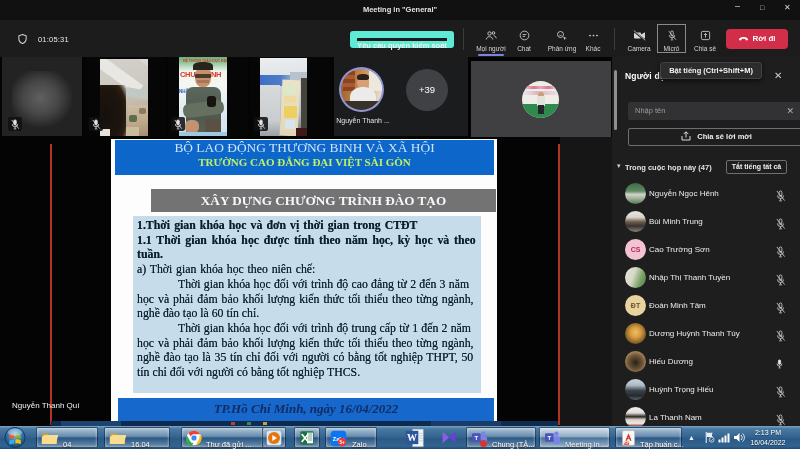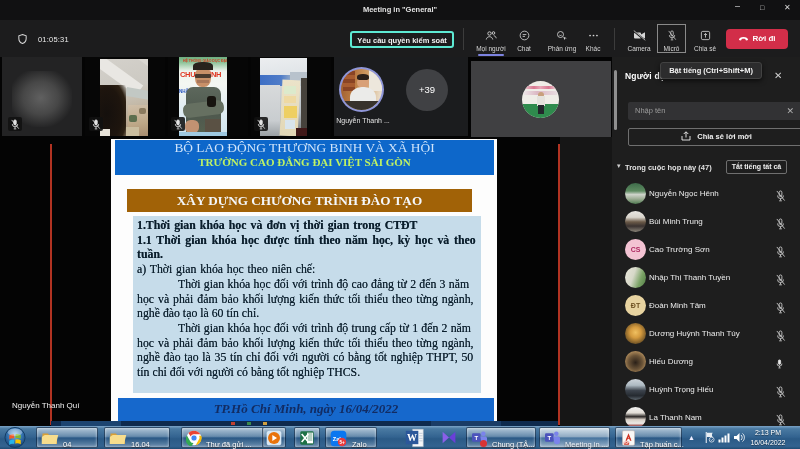--- a/index.html
+++ b/index.html
@@ -6,35 +6,35 @@
 body{font-family:"Liberation Sans",sans-serif}
 #app{position:relative;width:800px;height:449px;background:#040404;overflow:hidden}
 .abs{position:absolute}
 
 #titlebar{position:absolute;left:0;top:0;width:800px;height:20px;background:#111112}
 #titlebar .t{position:absolute;width:100%;text-align:center;top:5px;font-size:7.5px;color:#e2e2e2;font-weight:bold}
 .winbtn{position:absolute;top:3px;color:#d8d8d8;font-size:12px}
 
 #toolbar{position:absolute;left:0;top:20px;width:800px;height:37px;background:#1c1c1d}
 #timer{position:absolute;left:38px;top:15px;font-size:7.5px;color:#ebebeb;letter-spacing:.2px}
-#reqbtn{position:absolute;left:350px;top:11px;width:104px;height:17px;border:2px solid #5eead4;border-radius:3px;color:#f2f2f2;font-size:7.5px;font-weight:bold;text-align:center;line-height:15px}
+#reqbtn{position:absolute;left:350px;top:11px;width:104px;height:17px;border:7px solid #5eead4;border-radius:3px;color:#f2f2f2;font-size:7.5px;font-weight:bold;text-align:center;line-height:15px}
 .tbtn{position:absolute;top:7px;text-align:center;color:#d6d6d6}
 .tbtn .lbl{font-size:6.5px;display:block;margin-top:0px;white-space:nowrap}
 .tsep{position:absolute;top:8px;width:1px;height:22px;background:#3c3c3c}
 #leave{position:absolute;left:726px;top:9px;width:62px;height:20px;background:#d22e49;border-radius:4px;color:#fff;font-size:8px;font-weight:bold;text-align:center;line-height:20px}
 
 .tile{position:absolute;top:57px;height:79px;overflow:hidden}
 .micbox{position:absolute;left:6px;bottom:5px;width:14px;height:14px;background:rgba(17,17,17,.88);border-radius:2px;display:flex;align-items:center;justify-content:center;z-index:5}
 .vid{position:absolute;overflow:hidden}
 
 #slide{position:absolute;left:111px;top:139px;width:386px;height:282px;background:#fdfdfd;font-family:"Liberation Serif",serif}
 #sl-head{position:absolute;left:4px;top:1px;width:379px;height:35px;background:#0d67ca;text-align:center}
 #sl-head .l1{display:block;font-size:13.4px;color:#cfe4fa;letter-spacing:0}
 #sl-head .l2{display:block;font-size:11px;color:#bef264;font-weight:bold;letter-spacing:0}
-#sl-title{position:absolute;left:16px;top:50px;width:345px;height:23px;background:#a16207;color:#f4f7fb;font-weight:bold;font-size:13.2px;letter-spacing:0;text-align:center;line-height:23px}
+#sl-title{position:absolute;left:40px;top:50px;width:345px;height:23px;background:#737373;color:#f4f7fb;font-weight:bold;font-size:13.2px;letter-spacing:0;text-align:center;line-height:23px}
 #sl-body{position:absolute;left:22px;top:77px;width:348px;height:177px;background:#c6dcea;color:#0a1e2c;font-size:11.8px;line-height:14.7px;padding:2px 0 0 4px;text-shadow:0 0 .5px rgba(12,30,44,.75)}
 .bl{white-space:nowrap}
 #sl-foot{position:absolute;left:7px;top:259px;width:376px;height:23px;background:#1668cc;color:#122c63;font-weight:bold;font-style:italic;font-size:13px;text-align:center;line-height:22px}
 
 .redline{position:absolute;width:1.5px;background:#b23322}
 
 #panel{position:absolute;left:612px;top:57px;width:188px;height:369px;background:#1e1e1e}
 #panel .hdr{position:absolute;left:13px;top:14px;font-size:8.5px;font-weight:bold;color:#fff;letter-spacing:.2px}
 #scrollthumb{position:absolute;left:1.5px;top:13px;width:3px;height:60px;background:#8f8f8f;border-radius:2px}
 #search{position:absolute;left:16px;top:45px;width:176px;height:18px;background:#323234;border-radius:2px;color:#9b9b9b;font-size:7.5px;line-height:18px;padding-left:7px}

